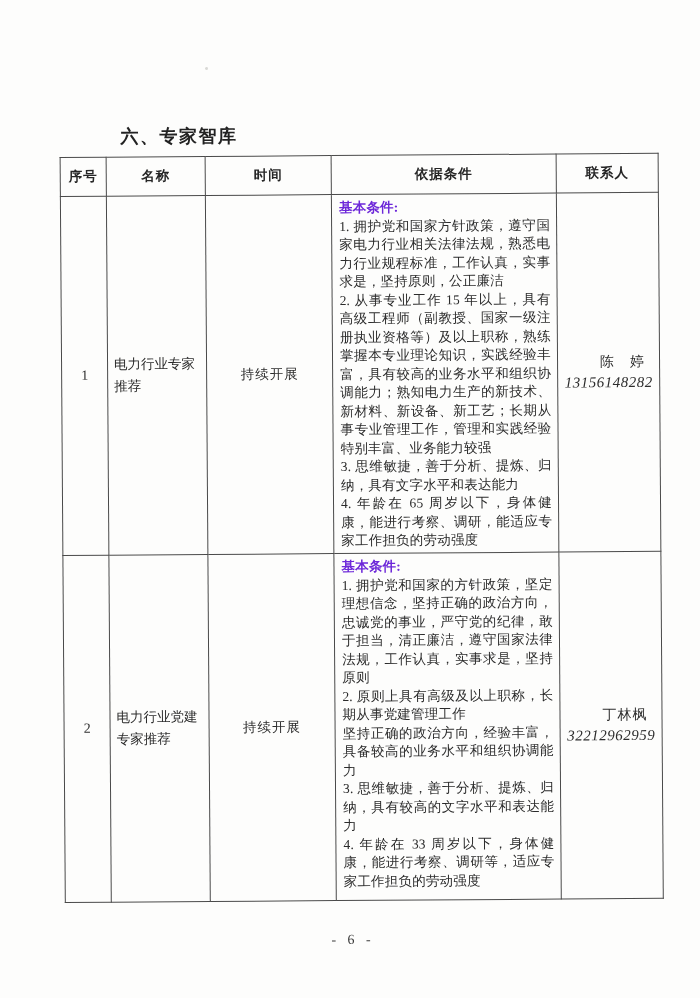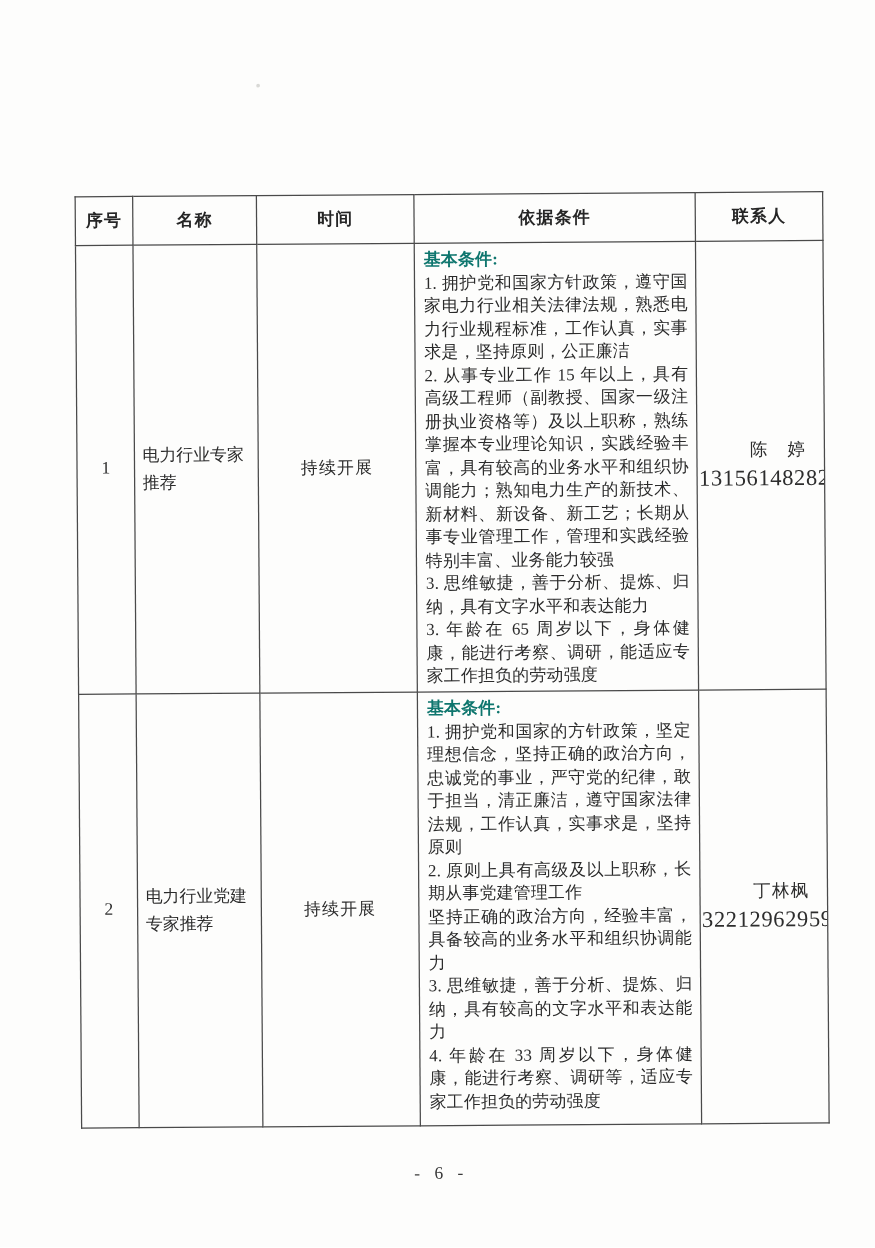--- a/index.html
+++ b/index.html
@@ -74,31 +74,32 @@
   td.c-criteria {
     vertical-align: top;
     padding: 4px 6px 0 7px;
     font-size: 13.5px;
     line-height: 18.5px;
     text-align: justify;
     letter-spacing: 0.2px;
     color: #2b2b2b;
   }
   td.c-criteria p { margin: 0; }
-  .crit-head { font-weight: bold; color: #0f766e; }
+  .crit-head { font-weight: bold; color: #6d28d9; }
   td.c-contact {
     text-align: center;
     vertical-align: middle;
     font-size: 14px;
   }
   .contact-name { letter-spacing: 1px; padding-left: 28px; }
   .contact-phone {
-    font-size: 18px;
+    font-size: 15px;
     letter-spacing: 0.5px;
     margin-top: 3px;
+    font-style: italic;
   }
   .page-number {
     position: absolute;
     top: 932px;
     left: 0; width: 100%;
     text-align: center;
     font-size: 14px;
     letter-spacing: 4px;
     color: #3a3a3a;
   }
@@ -108,20 +109,21 @@
     border-radius: 50%;
     background: #d9d9d6;
   }
 </style>
 </head>
 <body>
 
 <div class="page">
   <div class="content">
 
+    <h1 class="doc-title">六、专家智库</h1>
 
     <table class="doc-table">
       <colgroup>
         <col style="width:46px">
         <col style="width:99px">
         <col style="width:126px">
         <col style="width:225px">
         <col style="width:102px">
       </colgroup>
       <thead>
@@ -136,21 +138,21 @@
       <tbody>
         <tr class="r1">
           <td class="c-no">1</td>
           <td class="c-name">电力行业专家推荐</td>
           <td class="c-time">持续开展</td>
           <td class="c-criteria">
             <p class="crit-head">基本条件:</p>
             <p>1. 拥护党和国家方针政策，遵守国家电力行业相关法律法规，熟悉电力行业规程标准，工作认真，实事求是，坚持原则，公正廉洁</p>
             <p>2. 从事专业工作 15 年以上，具有高级工程师（副教授、国家一级注册执业资格等）及以上职称，熟练掌握本专业理论知识，实践经验丰富，具有较高的业务水平和组织协调能力；熟知电力生产的新技术、新材料、新设备、新工艺；长期从事专业管理工作，管理和实践经验特别丰富、业务能力较强</p>
             <p>3. 思维敏捷，善于分析、提炼、归纳，具有文字水平和表达能力</p>
-            <p>3. 年龄在 65 周岁以下，身体健康，能进行考察、调研，能适应专家工作担负的劳动强度</p>
+            <p>4. 年龄在 65 周岁以下，身体健康，能进行考察、调研，能适应专家工作担负的劳动强度</p>
           </td>
           <td class="c-contact">
             <div class="contact-name">陈　婷</div>
             <div class="contact-phone">13156148282</div>
           </td>
         </tr>
         <tr class="r2">
           <td class="c-no">2</td>
           <td class="c-name">电力行业党建专家推荐</td>
           <td class="c-time">持续开展</td>

